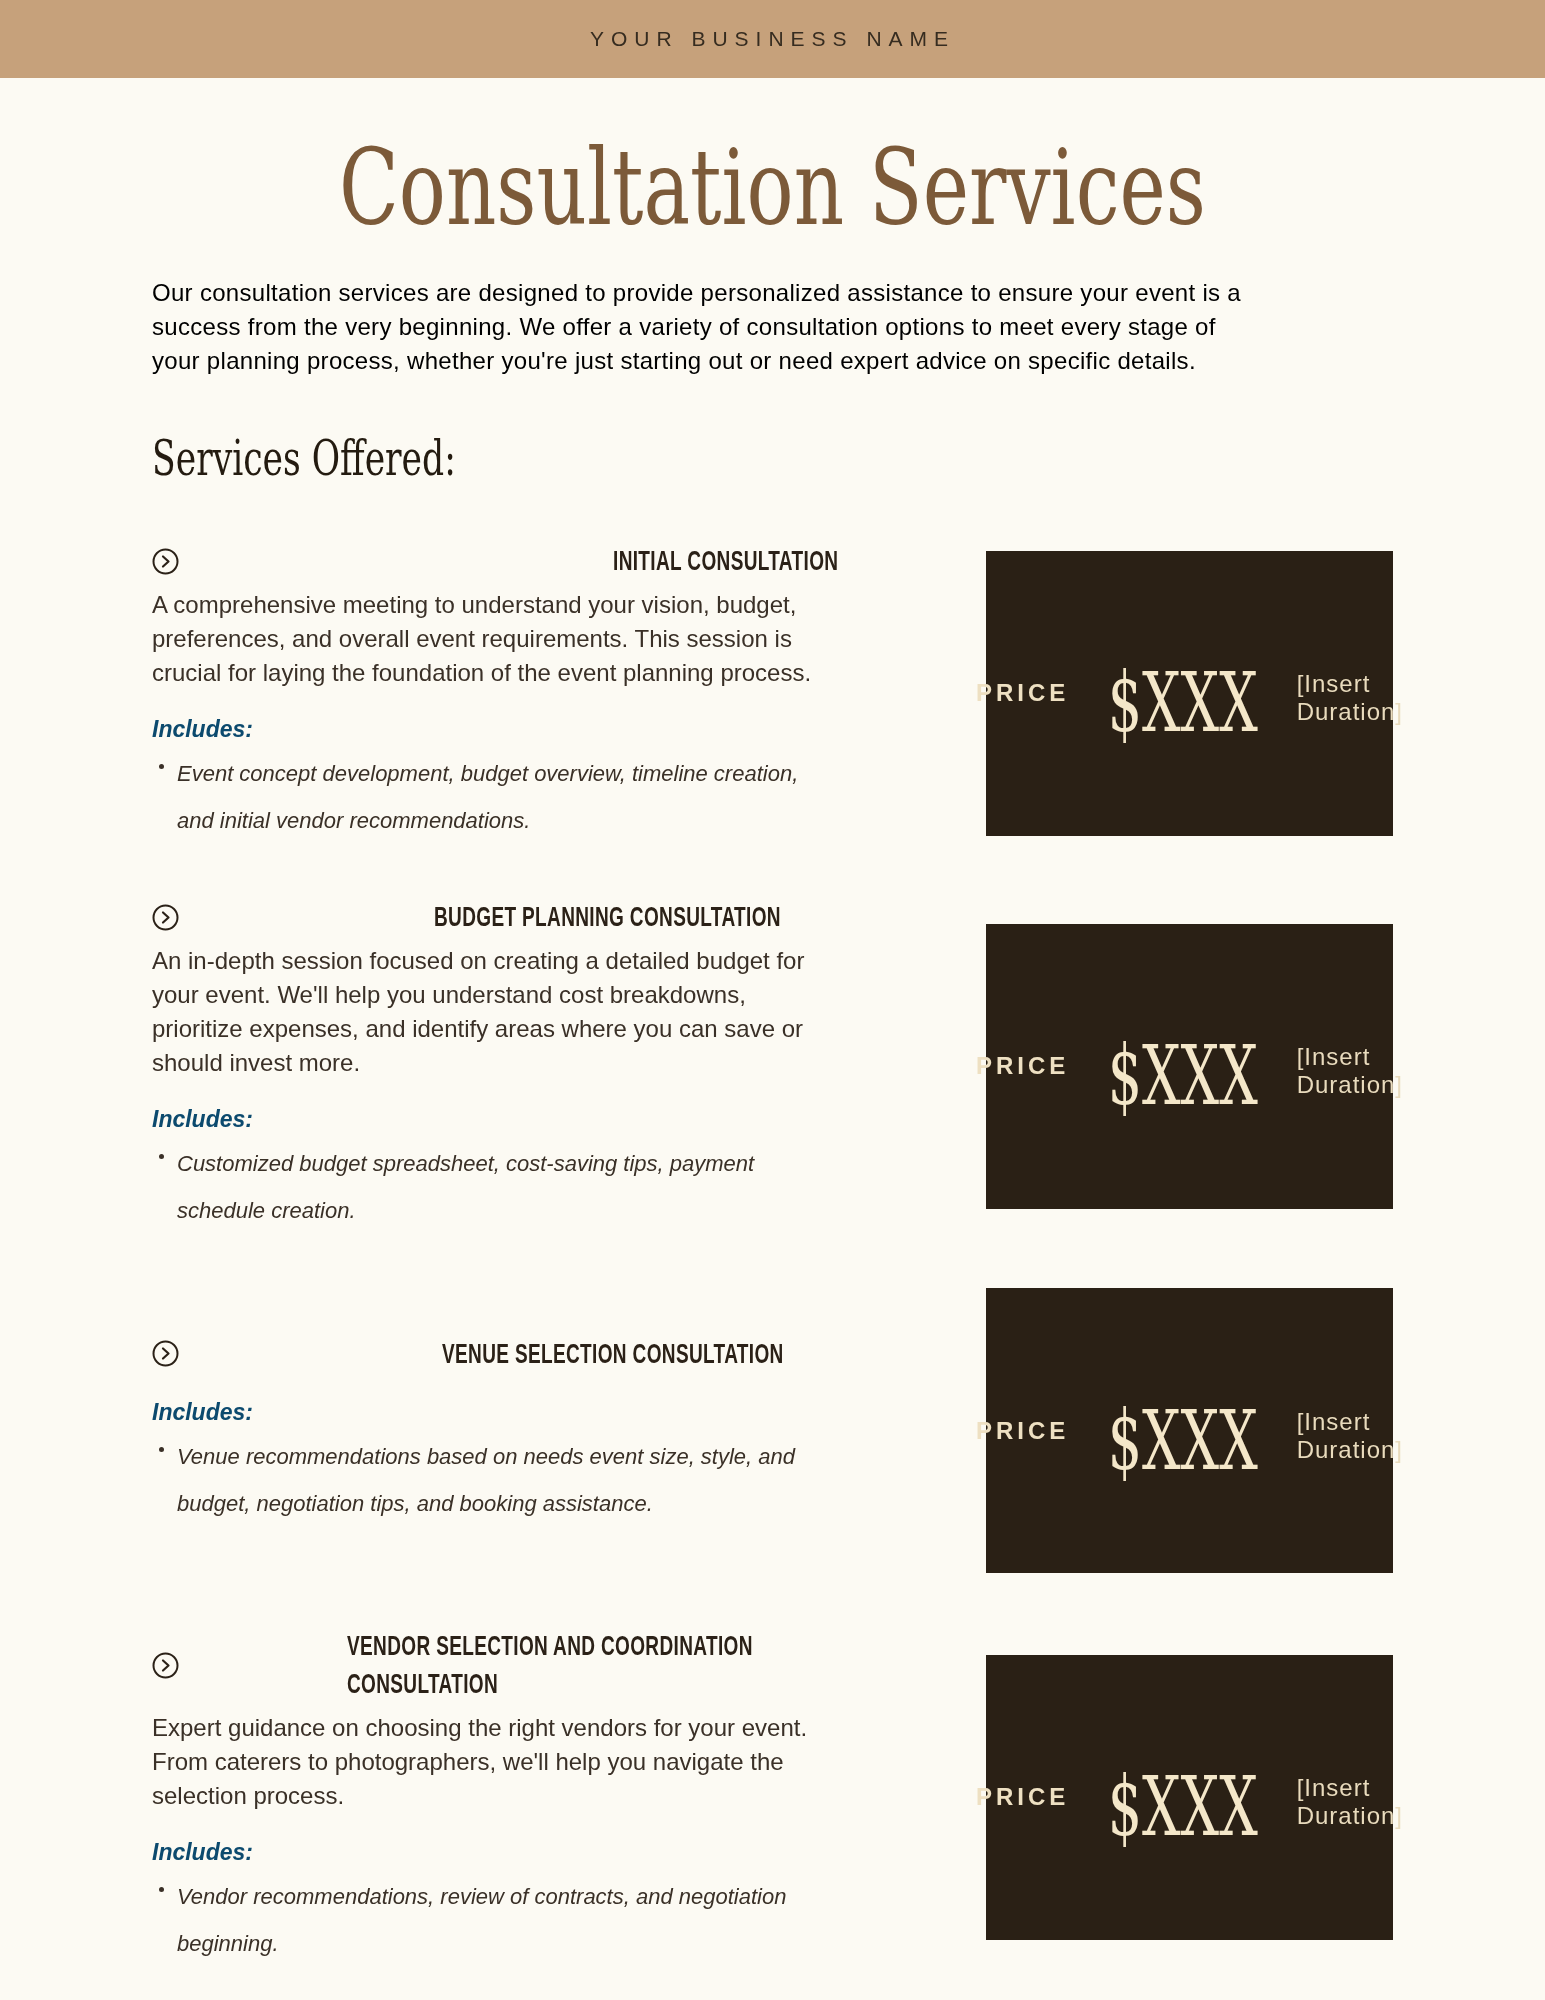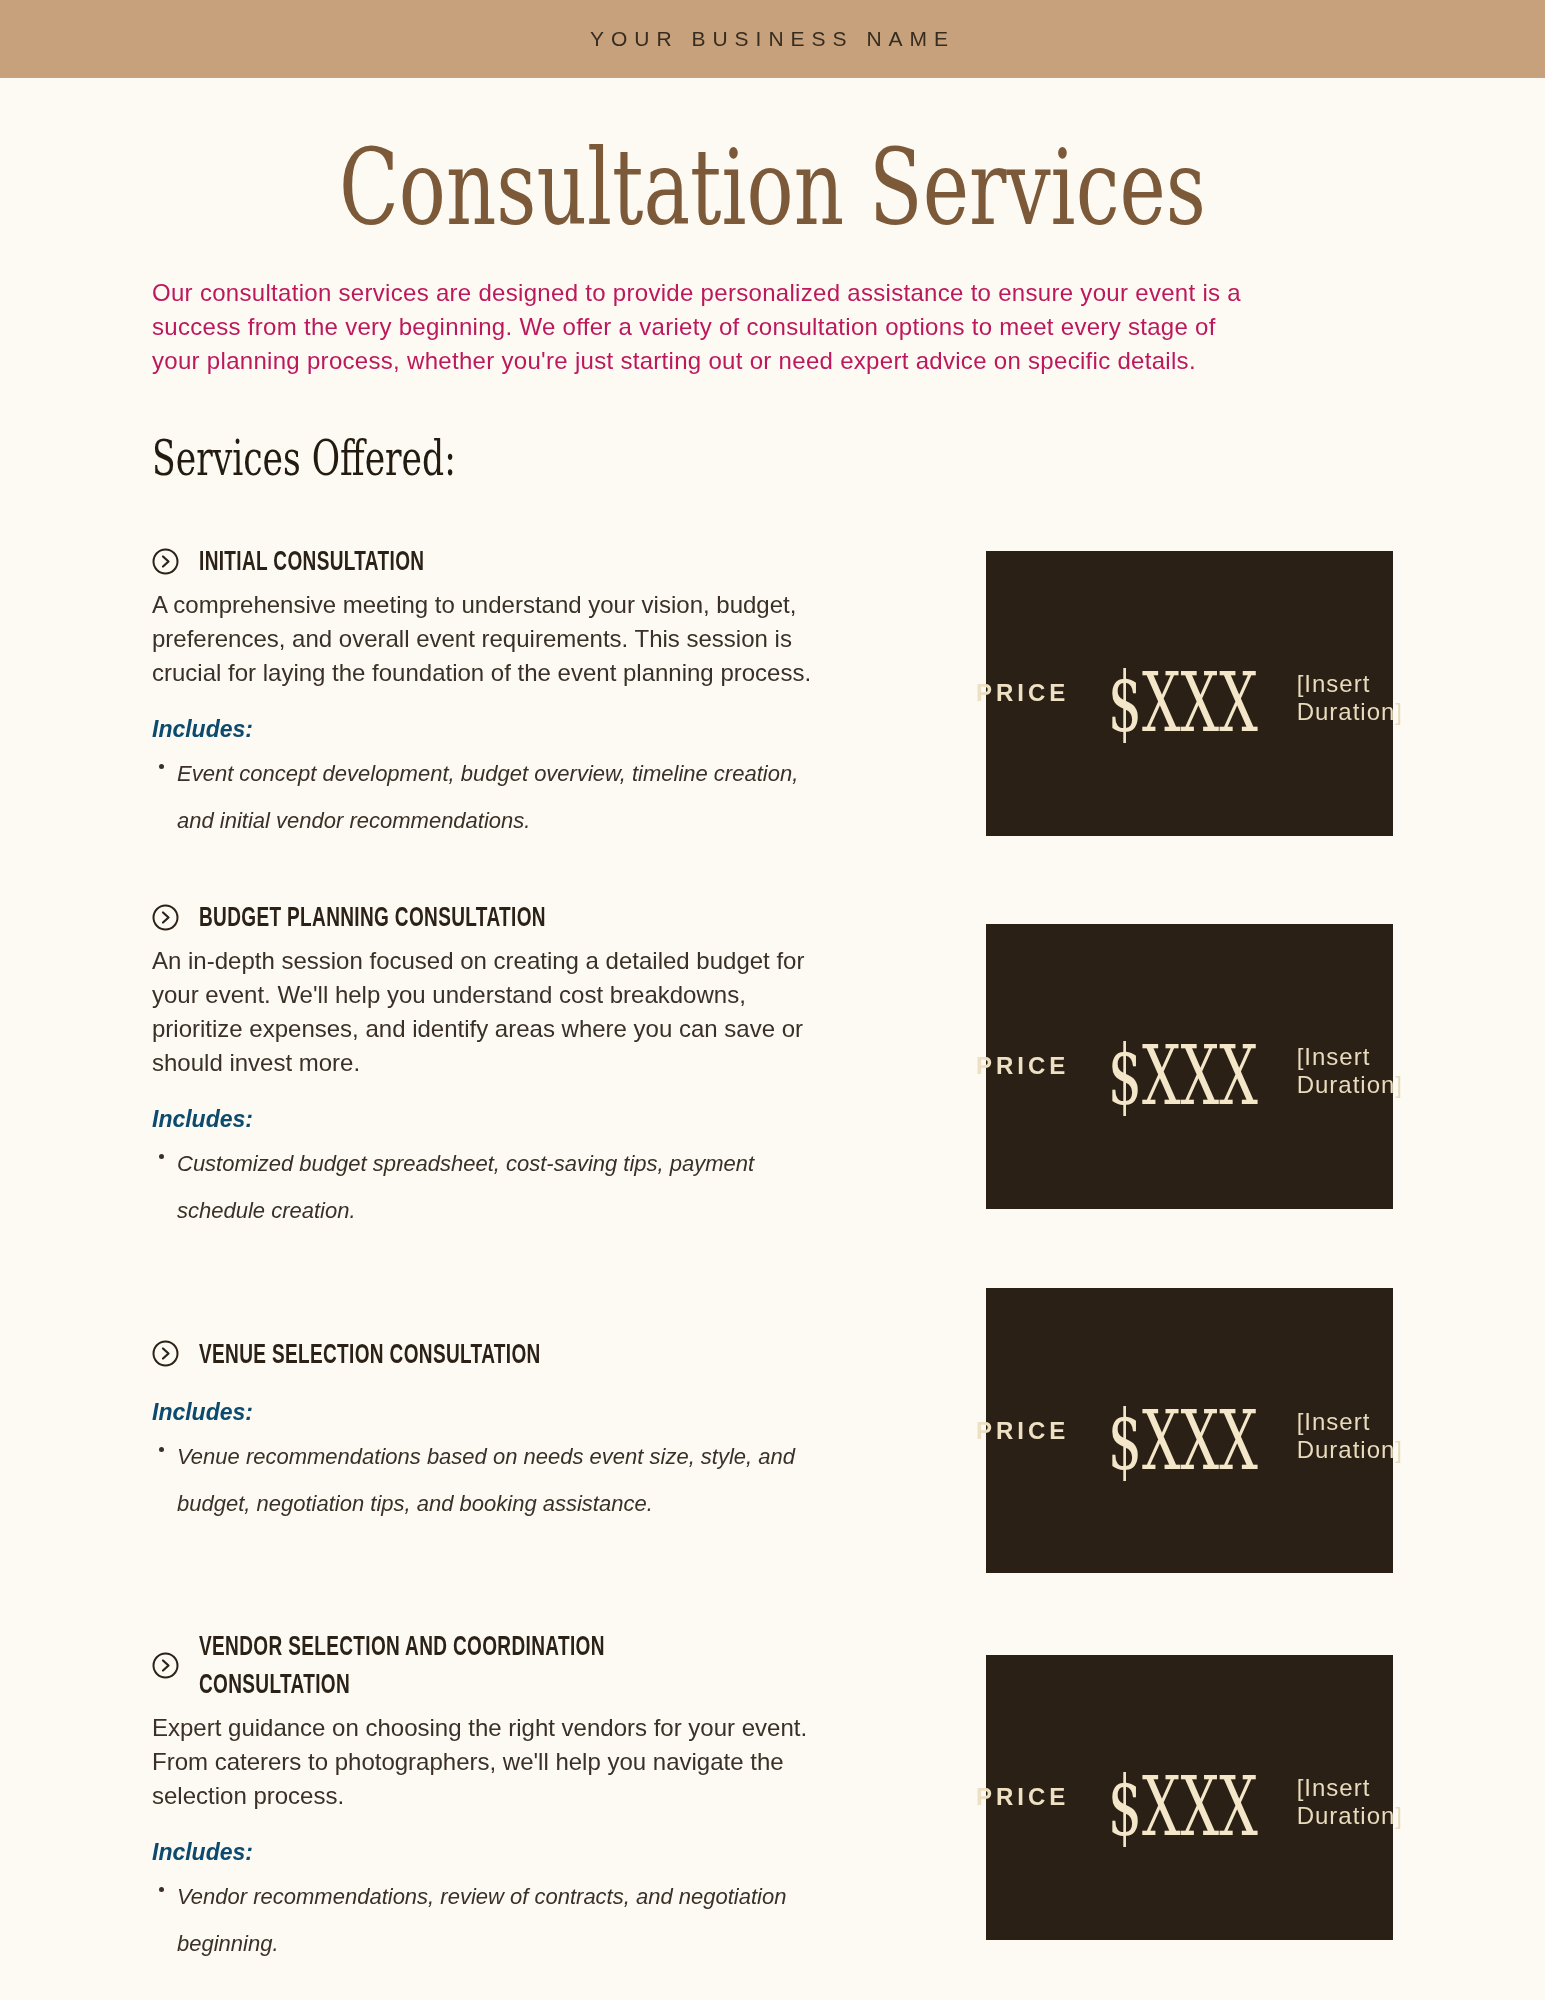--- a/index.html
+++ b/index.html
@@ -19,32 +19,32 @@
   }
   .content { padding:0 152px; }
   .page-title-wrap { margin-top:56px; text-align:center; height:106px; }
   .page-title {
     display:inline-block; font-family:"DejaVu Serif", serif; font-weight:400;
     font-size:103px; line-height:1.02; color:#7c5a39;
     transform:scale(0.76,1.02); transform-origin:center top; white-space:nowrap;
   }
   .intro {
     margin-top:36px; font-size:24px; line-height:34px;
-    white-space:pre-line; color:#be185d; letter-spacing:0.3px;
+    white-space:pre-line; color:#000000; letter-spacing:0.3px;
   }
   .services-heading-wrap { margin-top:52px; height:56px; }
   .services-heading {
     display:inline-block; font-family:"DejaVu Serif", serif; font-weight:400;
     font-size:48px; line-height:56px; color:#241b10;
     transform:scaleX(0.72); transform-origin:left center; white-space:nowrap;
   }
   .service-row { display:flex; align-items:center; margin-top:0; margin-bottom:54px; }
   .service-row.first { margin-top:56px; }
   .text-col { width:792px; }
-  .sec-title-row { display:flex; align-items:center; gap:20px; }
+  .sec-title-row { display:flex; align-items:center; gap:20px;justify-content:space-between; }
   .sec-icon { width:27px; height:27px; flex:0 0 27px; }
   .sec-title {
     font-weight:bold; font-size:28px; line-height:38px; letter-spacing:0.5px;
     color:#2b2117; transform:scaleX(0.68); transform-origin:left center;
     white-space:pre-line;
   }
   .sec-desc { margin-top:8px; font-size:24px; line-height:34px; white-space:pre-line; }
   .sec-includes {
     margin-top:26px; font-size:23px; font-weight:bold; font-style:italic; color:#0c4a6e;
   }

